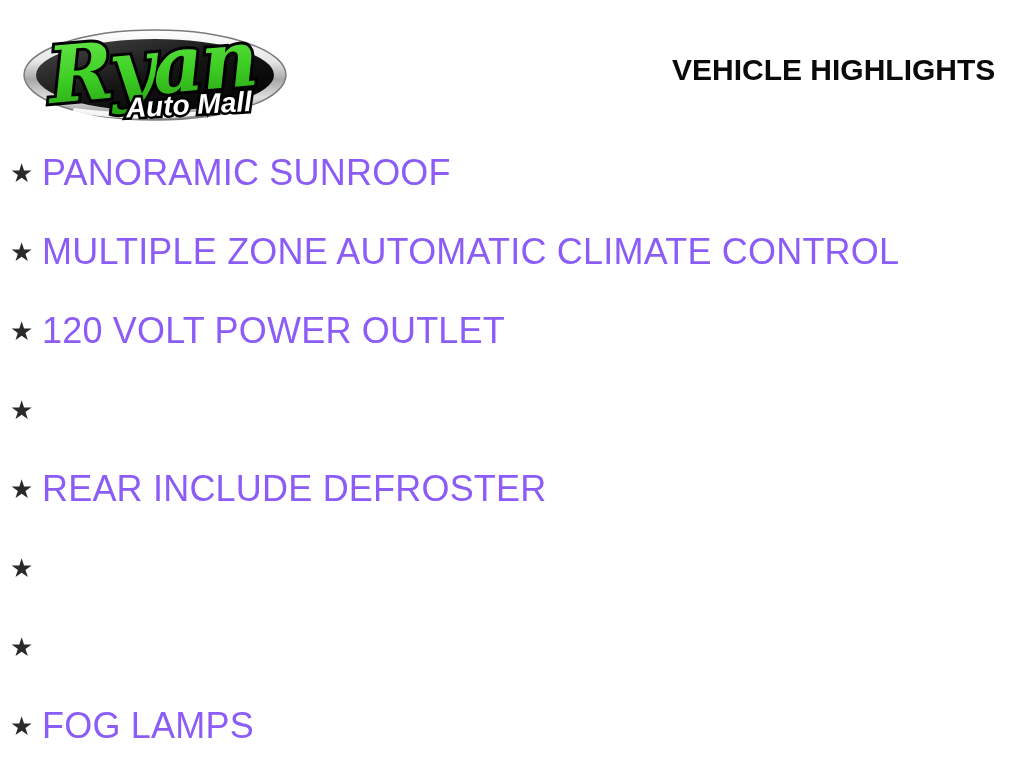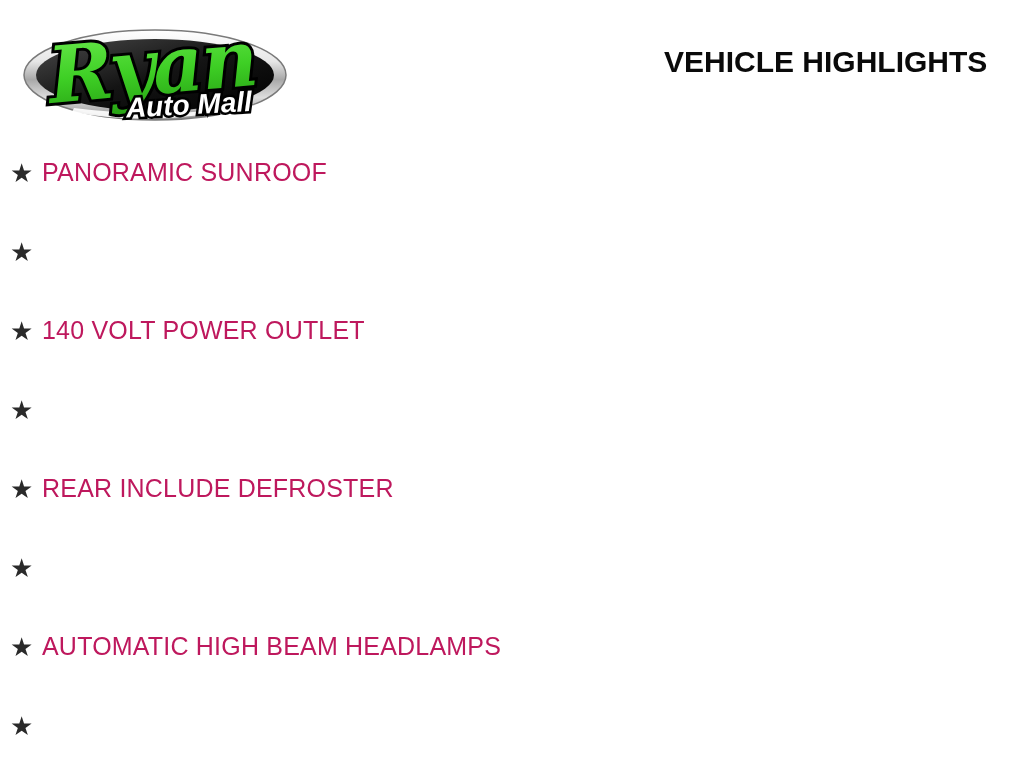--- a/index.html
+++ b/index.html
@@ -20,21 +20,21 @@
     position: absolute;
     left: 12px;
     top: 8px;
     width: 280px;
     height: 120px;
   }
   .page-title {
     position: absolute;
     left: 664px;
     top: 47px;
-    margin: 0;
+    margin: 8px;
     font-size: 30px;
     line-height: 30px;
     font-weight: bold;
     letter-spacing: 0px;
     color: #0a0a0a;
     white-space: nowrap;
   }
   .highlights {
     position: absolute;
     left: 0;
@@ -55,23 +55,23 @@
     display: inline-block;
     width: 24px;
     margin-right: 8px;
     font-size: 26px;
     line-height: 1;
     color: #2a2a2a;
     text-align: left;
     flex: 0 0 auto;
   }
   .label {
-    font-size: 25px;
+    font-size: 36px;
     line-height: 1;
-    color: #be185d;
+    color: #8b5cf6;
     letter-spacing: 0.2px;
     white-space: nowrap;
   }
   .logo-ryan-text {
     font-family: "DejaVu Serif", serif;
     font-style: italic;
     font-weight: bold;
   }
   .logo-sub-text {
     font-family: "Liberation Sans", sans-serif;
@@ -117,43 +117,44 @@
 
   <ul class="highlights">
 
       <li class="highlight-item">
         <span class="star">★</span>
         <span class="label">PANORAMIC SUNROOF</span>
       </li>
 
       <li class="highlight-item">
         <span class="star">★</span>
+        <span class="label">MULTIPLE ZONE AUTOMATIC CLIMATE CONTROL</span>
       </li>
 
       <li class="highlight-item">
         <span class="star">★</span>
-        <span class="label">140 VOLT POWER OUTLET</span>
+        <span class="label">120 VOLT POWER OUTLET</span>
       </li>
 
       <li class="highlight-item">
         <span class="star">★</span>
       </li>
 
       <li class="highlight-item">
         <span class="star">★</span>
         <span class="label">REAR INCLUDE DEFROSTER</span>
       </li>
 
       <li class="highlight-item">
         <span class="star">★</span>
       </li>
 
       <li class="highlight-item">
         <span class="star">★</span>
-        <span class="label">AUTOMATIC HIGH BEAM HEADLAMPS</span>
       </li>
 
       <li class="highlight-item">
         <span class="star">★</span>
+        <span class="label">FOG LAMPS</span>
       </li>
     </ul>
 
 </div>
 
 </body></html>

